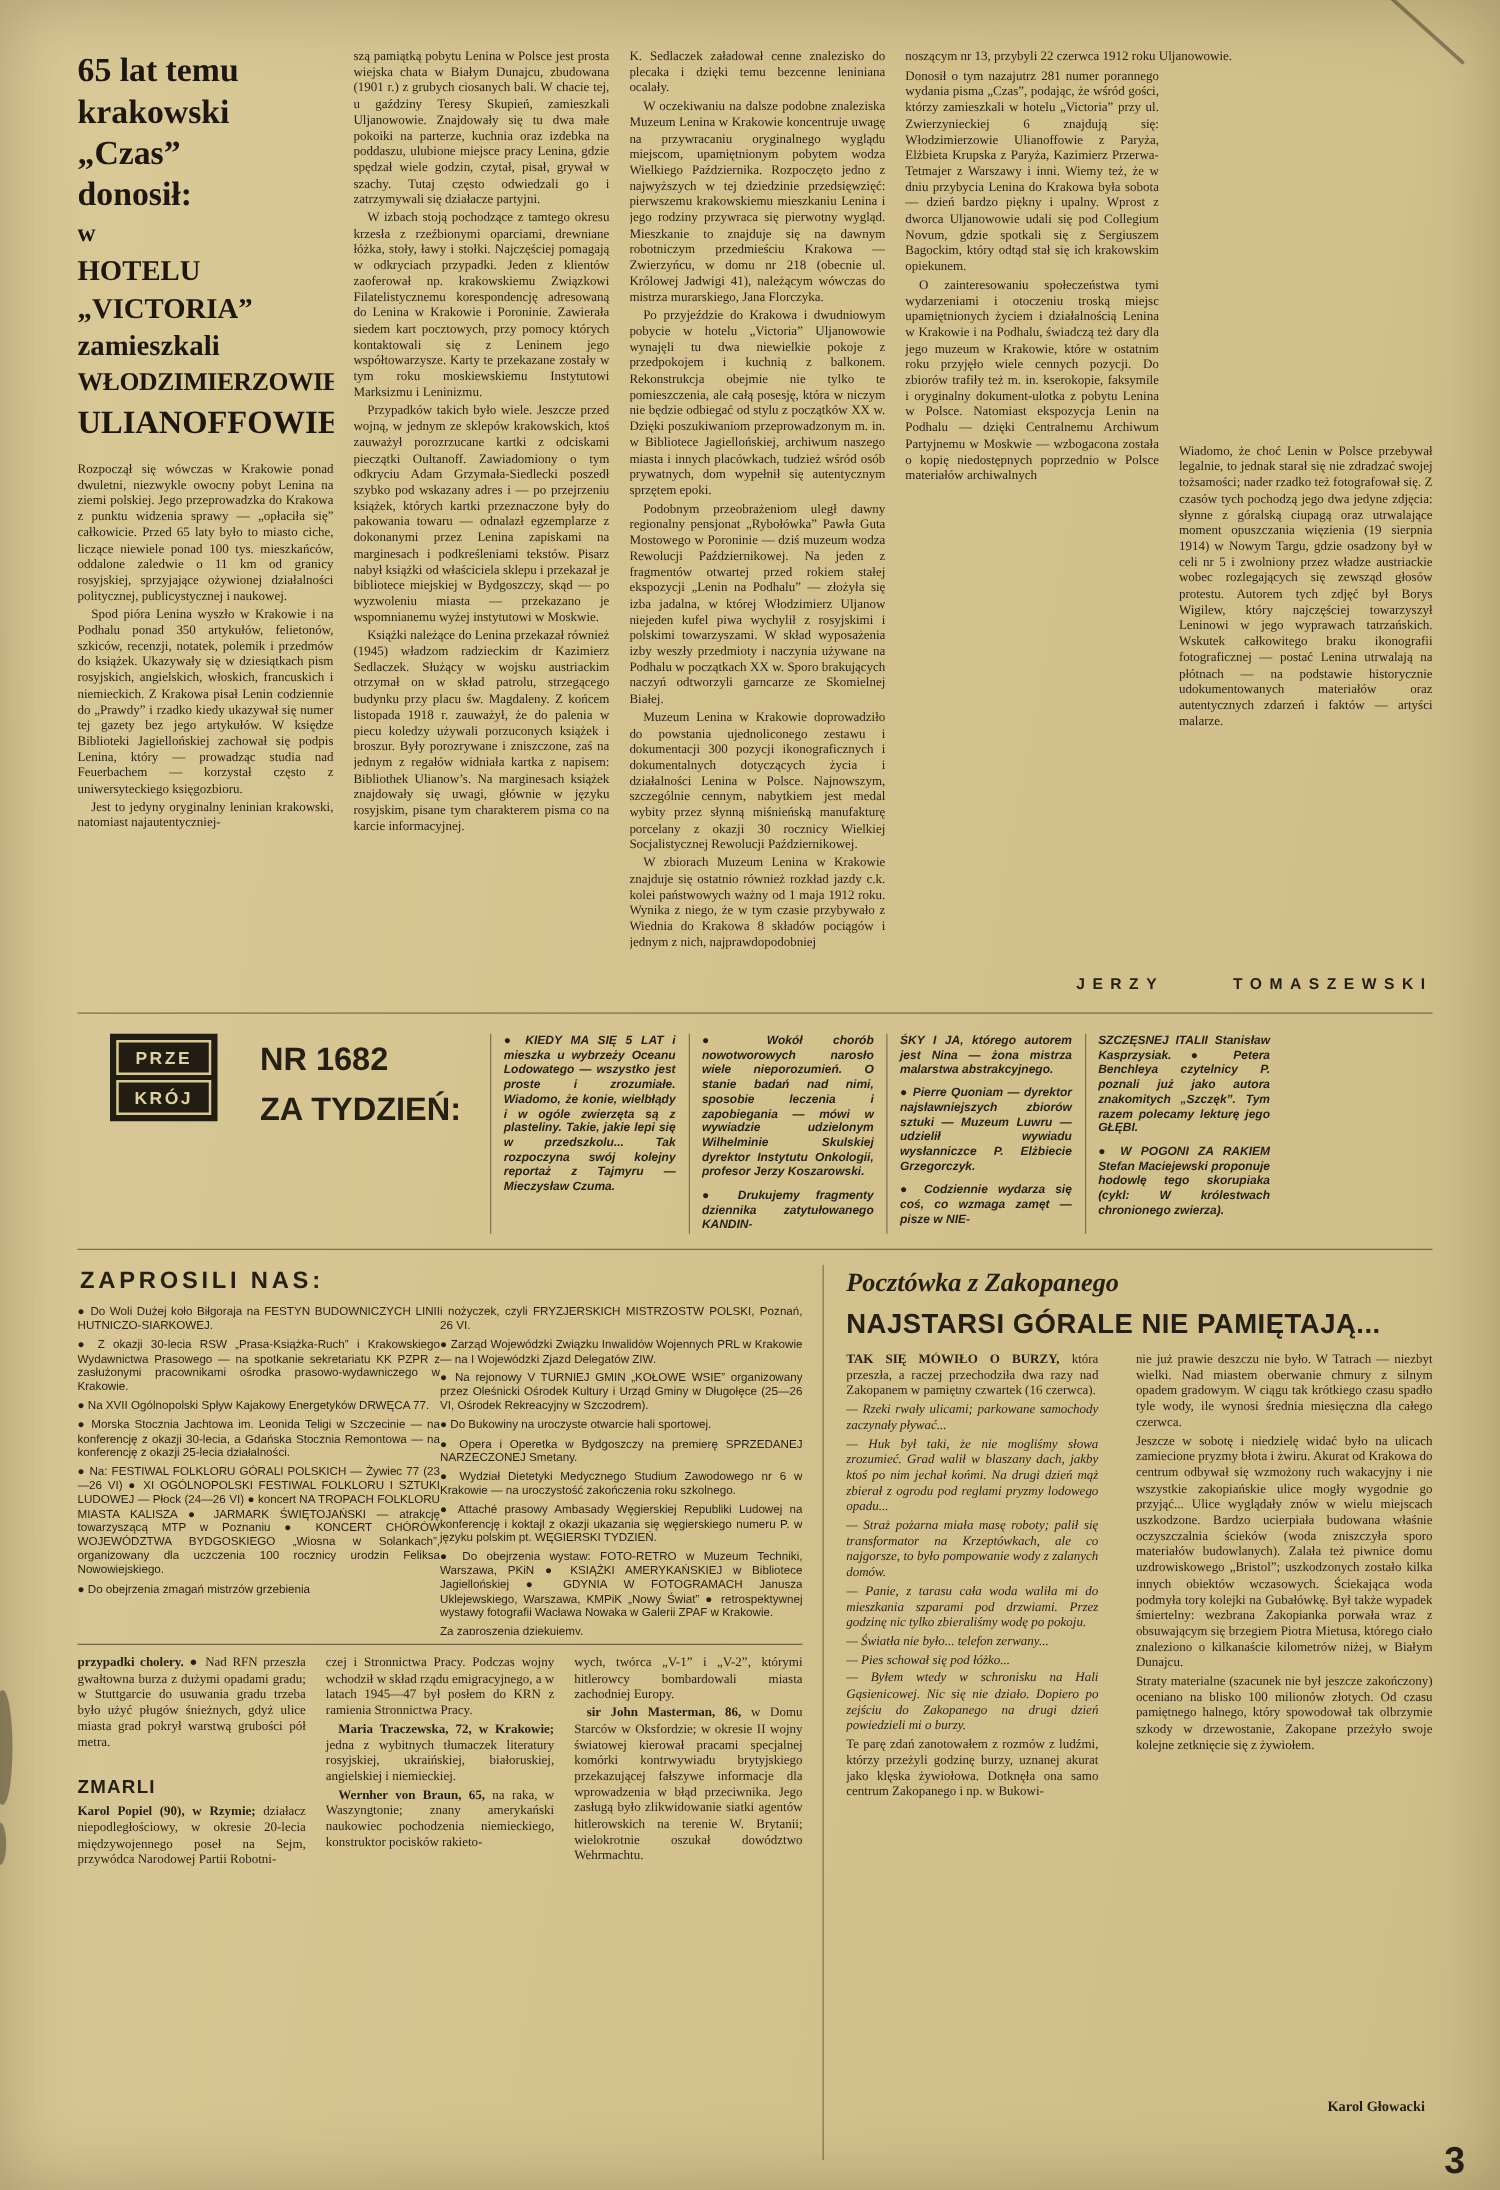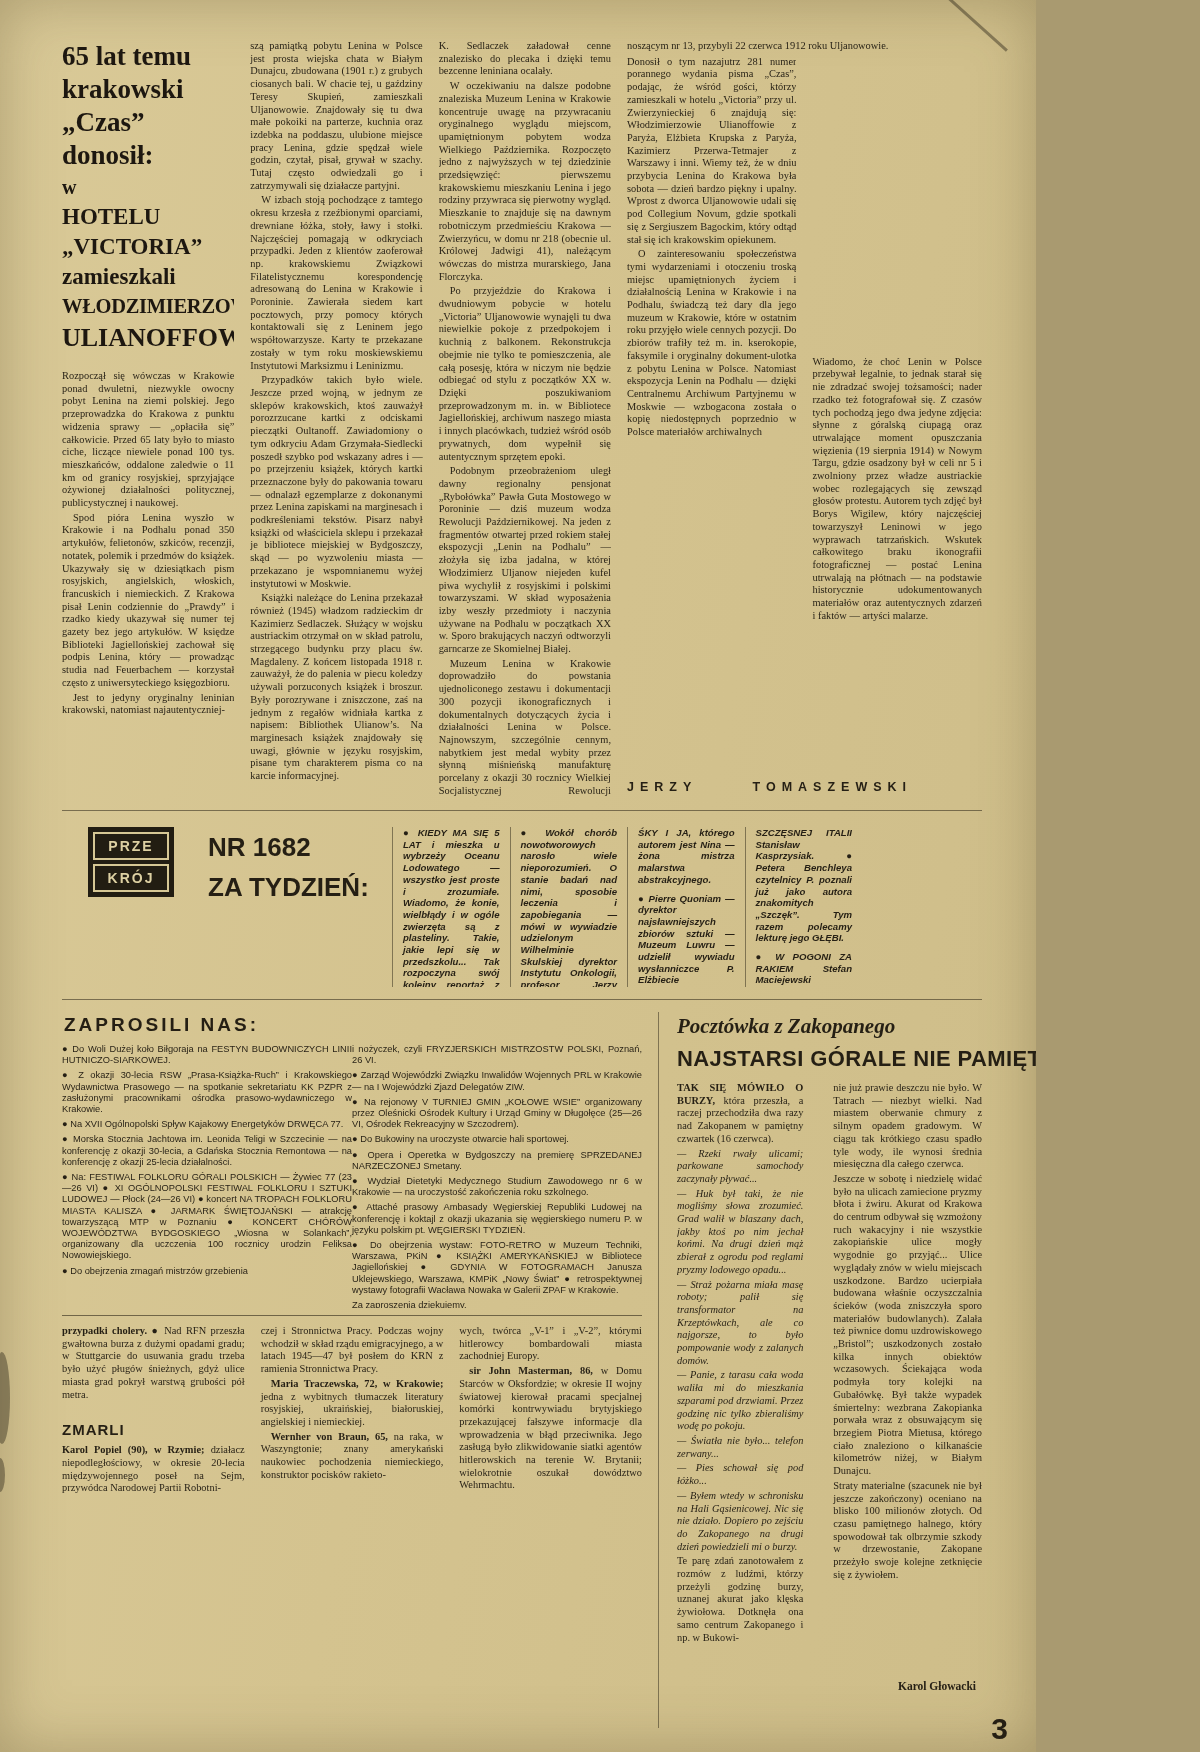--- a/index.html
+++ b/index.html
@@ -1,17 +1,17 @@
 <!DOCTYPE html>
 <html lang="pl"><head>
 <meta charset="utf-8">
 <style>
   *{box-sizing:border-box;margin:0;padding:0}
   body{width:1200px;font-family:"Liberation Serif",serif;background:#a99a70}
-  .page{position:relative;width:1036px;height:1752px;overflow:hidden;color:#251f14;
+  .page{position:relative;width:1200px;height:1752px;overflow:hidden;color:#251f14;
         background:linear-gradient(100deg,#d9c997 0%,#d4c38f 45%,#cebd89 100%);
         padding:40px 54px 12px 62px;box-shadow:inset 0 0 60px rgba(90,75,40,.35)}
   .fold{position:absolute;top:-8px;right:92px;width:3px;height:86px;background:rgba(46,39,24,.45);
         transform:rotate(-48deg);transform-origin:top right}
   .smudge{position:absolute;background:rgba(30,24,12,.38);border-radius:50%}
   .s-a{left:-6px;top:1352px;width:16px;height:92px}
   .s-b{left:-5px;top:1458px;width:10px;height:34px}
 
   
   .lead{display:flex;gap:16px;height:756px}
@@ -26,21 +26,21 @@
   .body p,.lead-in,.bcol p,.scol p,.icol p,.ctext p{
      font-size:10.4px;line-height:12.7px;text-align:justify;margin:0 0 2px}
   .body p{text-indent:11px}
   .body p:first-child{text-indent:0}
   .right2{flex:2.06;display:flex;flex-direction:column;min-width:0}
   .lead-in{margin-bottom:3px}
   .right2 .cols{display:flex;gap:16px;flex:1;overflow:hidden}
   .right2 .cols .col{flex:1}
   .c5{padding-top:300px}
   .lead-byline{height:22px;font-family:"Liberation Sans",sans-serif;font-weight:700;
-     font-size:12.5px;letter-spacing:6px;word-spacing:46px;text-align:left;padding-top:6px;white-space:nowrap}
+     font-size:12.5px;letter-spacing:6px;word-spacing:46px;text-align:right;padding-top:6px;white-space:nowrap}
 
   
   .band{margin-top:14px;height:190px;display:flex;align-items:stretch;
         border-top:1px solid rgba(44,37,22,.55);border-bottom:1px solid rgba(44,37,22,.55);
         padding:16px 0 12px}
   .band-left{width:330px;flex:none;display:flex;align-items:flex-start;gap:34px;padding-left:26px}
   .logo{background:#221d12;padding:5px;width:86px;flex:none}
   .logo .cell{border:2px solid #d6c794;color:#ddd0a2;font-family:"Liberation Sans",sans-serif;
      font-weight:700;font-size:14px;letter-spacing:2px;text-align:center;padding:4px 0}
   .logo .cell + .cell{margin-top:4px}

